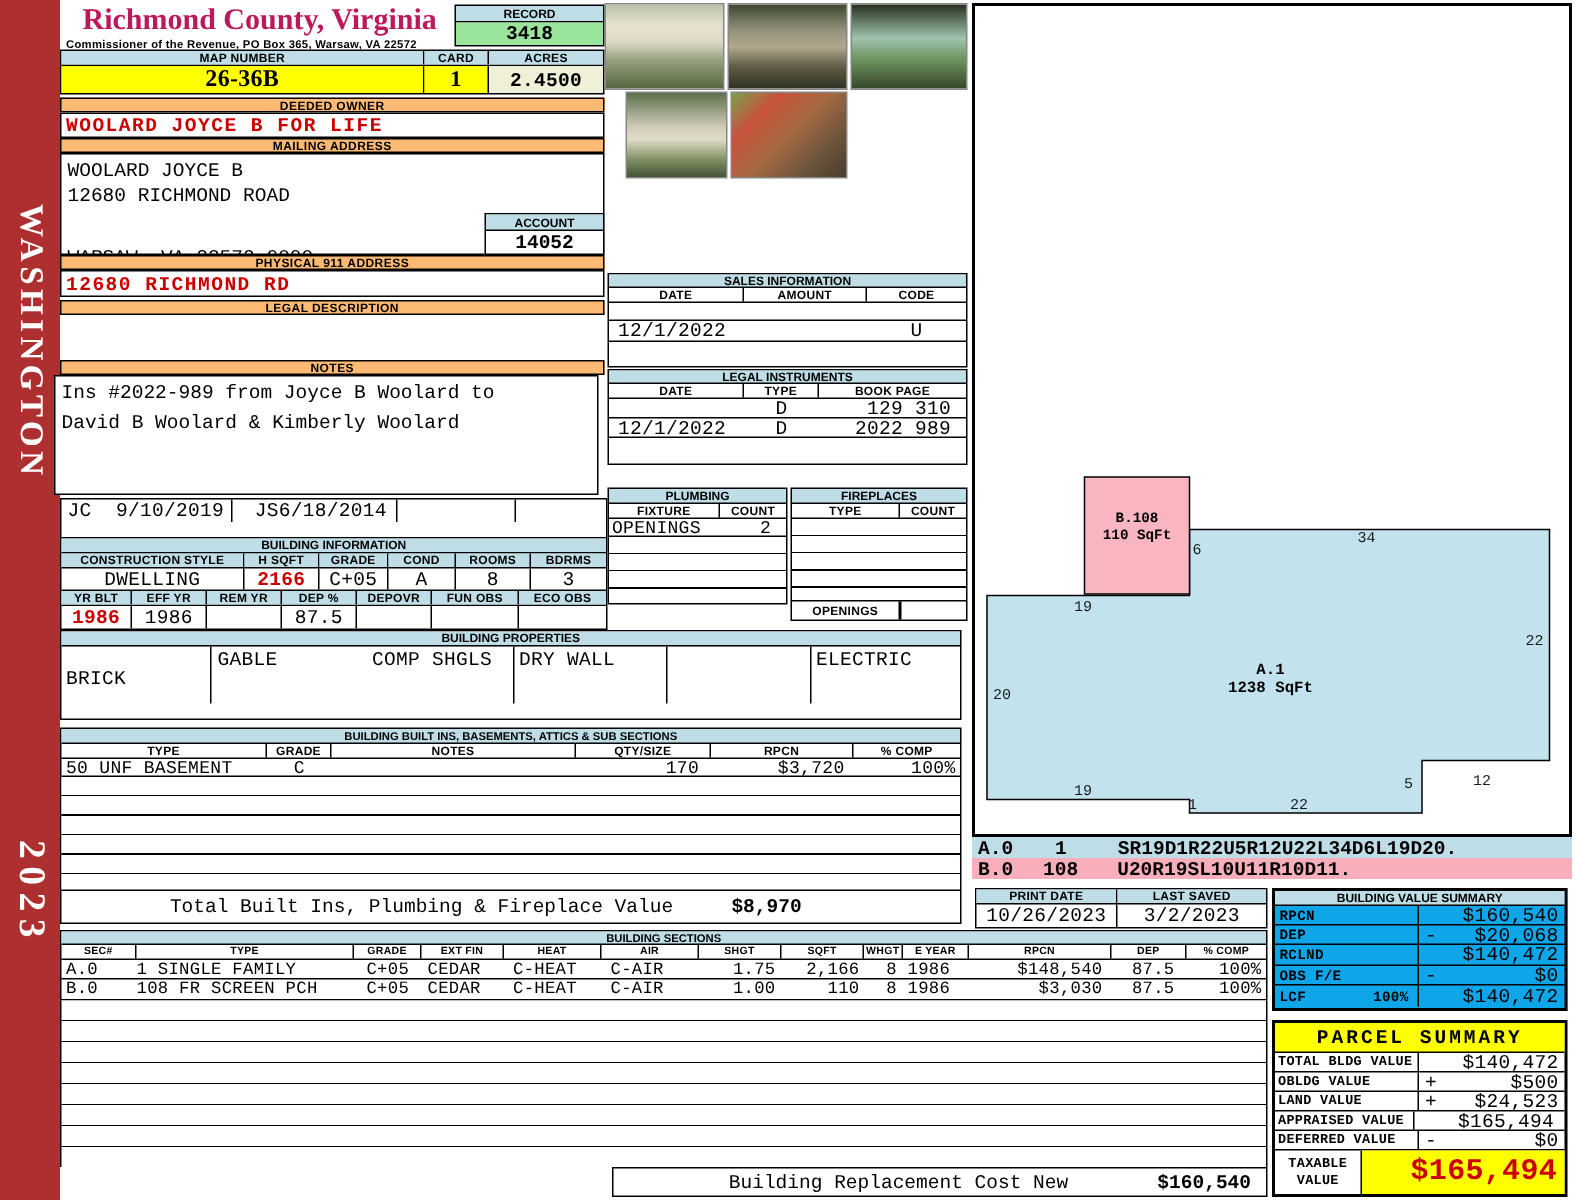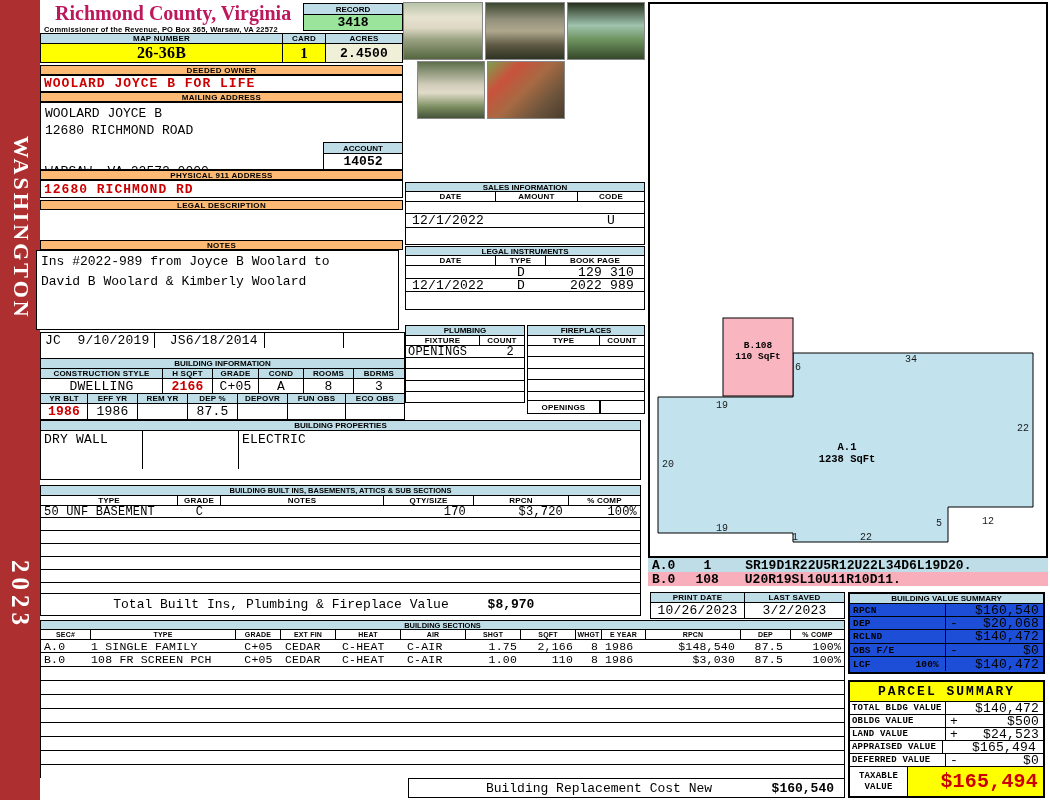--- a/index.html
+++ b/index.html
@@ -134,20 +134,25 @@
       <div class="fc m13" style="width:50px">87.5</div>
       <div class="fc m13" style="width:50px"></div>
       <div class="fc m13" style="width:58px"></div>
       <div class="fc m13" style="width:58px"></div>
     </div>
   </div>
 
   <div class="wbox" style="left:40px;top:420px;width:601px;height:60px">
     <div class="bb bluebg" style="height:10px;display:flex;align-items:center;justify-content:center;font:bold 8px 'Liberation Sans',sans-serif">BUILDING PROPERTIES</div>
     <div class="fr" style="height:38px">
+      <div class="fc m13 tl" style="width:100px;align-items:flex-start;padding:14px 0 0 3px">BRICK</div>
+      <div class="fc m13" style="width:202px;align-items:flex-start;justify-content:space-between;padding:1px 14px 0 4px">
+        <span>GABLE</span>
+        <span>COMP SHGLS</span>
+      </div>
       <div class="fc m13 tl" style="width:102px;align-items:flex-start;padding:1px 0 0 3px">DRY WALL</div>
       <div class="fc m13 tl" style="width:96px;align-items:flex-start;padding:1px 0 0 3px"></div>
       <div class="fc m13 tl" style="width:99px;align-items:flex-start;padding:1px 0 0 3px">ELECTRIC</div>
     </div>
   </div>
 
   <div class="wbox" style="left:40px;top:485px;width:601px;height:131px">
     <div class="bb bluebg" style="height:10px;display:flex;align-items:center;justify-content:center;font:bold 7.5px 'Liberation Sans',sans-serif">BUILDING BUILT INS, BASEMENTS, ATTICS &amp; SUB SECTIONS</div>
     <div class="fr bb" style="height:10px">
       <div class="fc" style="width:137px">TYPE</div>
@@ -278,21 +283,21 @@
     <div class="fr bb" style="height:10px">
       <div class="fc bluebg" style="width:94px">PRINT DATE</div>
       <div class="fc bluebg" style="width:99px">LAST SAVED</div>
     </div>
     <div class="fr" style="height:15px">
       <div class="fc m13" style="width:94px">10/26/2023</div>
       <div class="fc m13" style="width:99px">3/2/2023</div>
     </div>
   </div>
 
-  <div class="abs" style="left:848px;top:592px;width:197px;height:82px;border:2px solid #000;background:#1d4ed8">
+  <div class="abs" style="left:848px;top:592px;width:197px;height:82px;border:2px solid #000;background:#0ea5e9">
     <div class="bb bluebg" style="height:10px;display:flex;align-items:center;justify-content:center;font:bold 8px 'Liberation Sans',sans-serif">BUILDING VALUE SUMMARY</div>
     <div class="fr bb" style="height:13px">
       <div class="fc tl" style="width:96px;font:bold 9.5px 'Liberation Mono',monospace;padding-left:3px">RPCN</div>
       <div class="fc m13" style="width:97px;justify-content:space-between;padding:0 4px;border-right:none">
         <span></span>
         <span>$160,540</span>
       </div>
     </div>
     <div class="fr bb" style="height:13px">
       <div class="fc tl" style="width:96px;font:bold 9.5px 'Liberation Mono',monospace;padding-left:3px">DEP</div>

